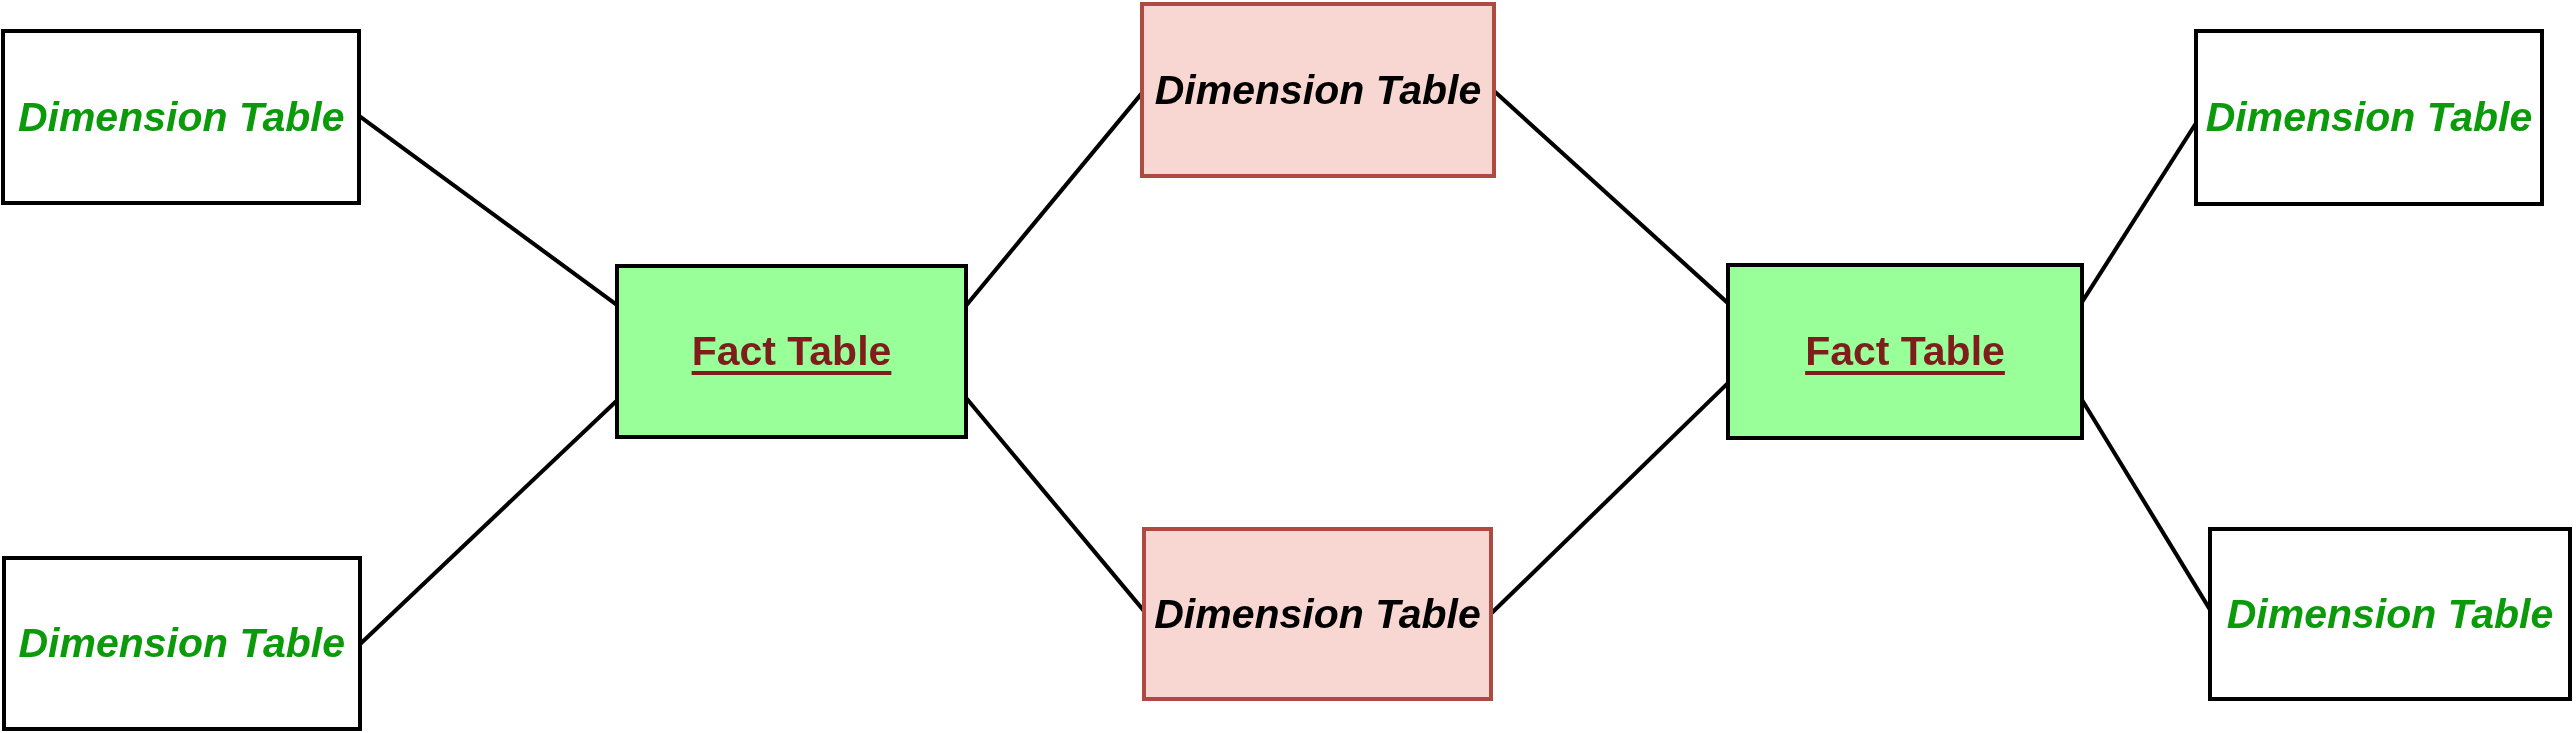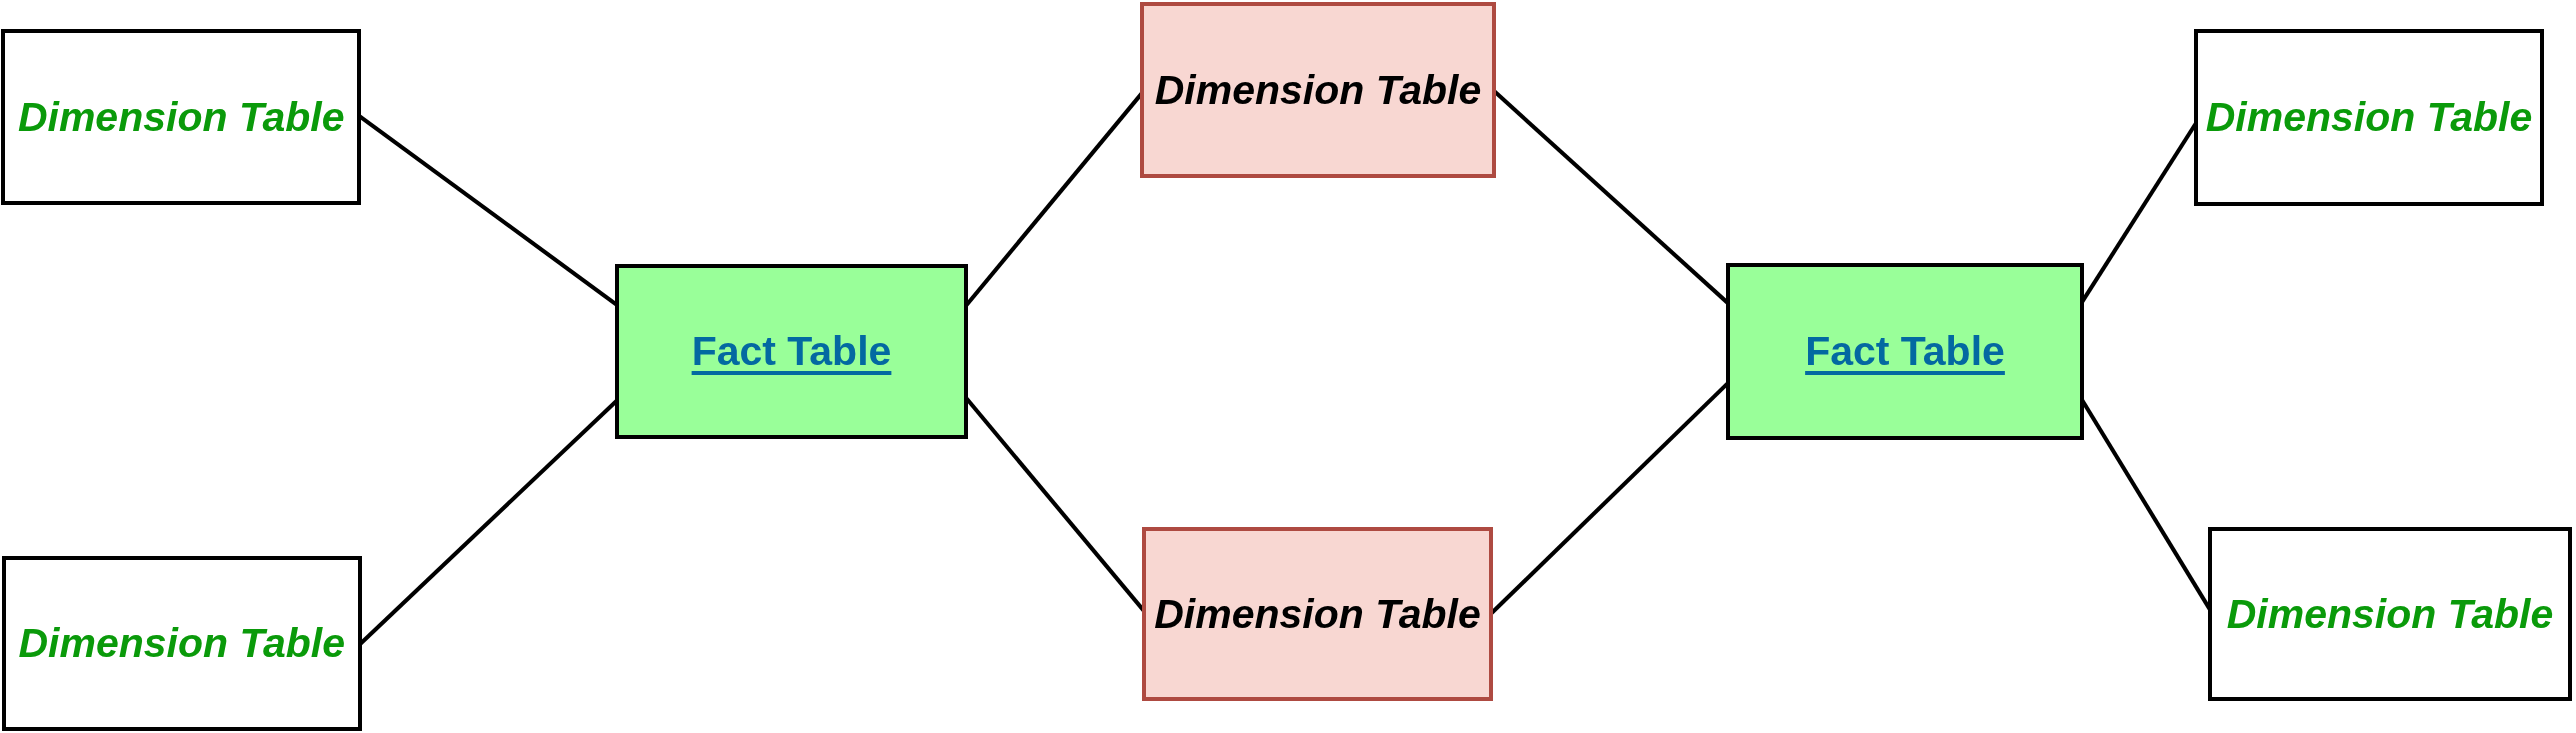--- a/index.html
+++ b/index.html
@@ -48,21 +48,21 @@
     white-space: nowrap;
     color: #0A9A0A;
   }
   .node-pink .dim-label {
     color: #000000;
   }
   .fact-label {
     font-size: 41px;
     font-weight: bold;
     white-space: nowrap;
-    color: #0369a1;
+    color: #7f1d1d;
     text-decoration: underline;
     text-decoration-thickness: 3.5px;
     text-underline-offset: 5.8px;
   }
   
   #node-dim-top-left      { left: 1.2px;    top: 29px;  width: 360px; height: 176px; }
   #node-dim-bottom-left   { left: 1.8px;    top: 556px; width: 360px; height: 175px; }
   #node-fact-left         { left: 615px; top: 264px; width: 353px; height: 175px; }
   #node-dim-top-center    { left: 1140px; top: 2.3px;   width: 356px; height: 176px; }
   #node-dim-bottom-center { left: 1142px; top: 527px; width: 351px; height: 174px; }

